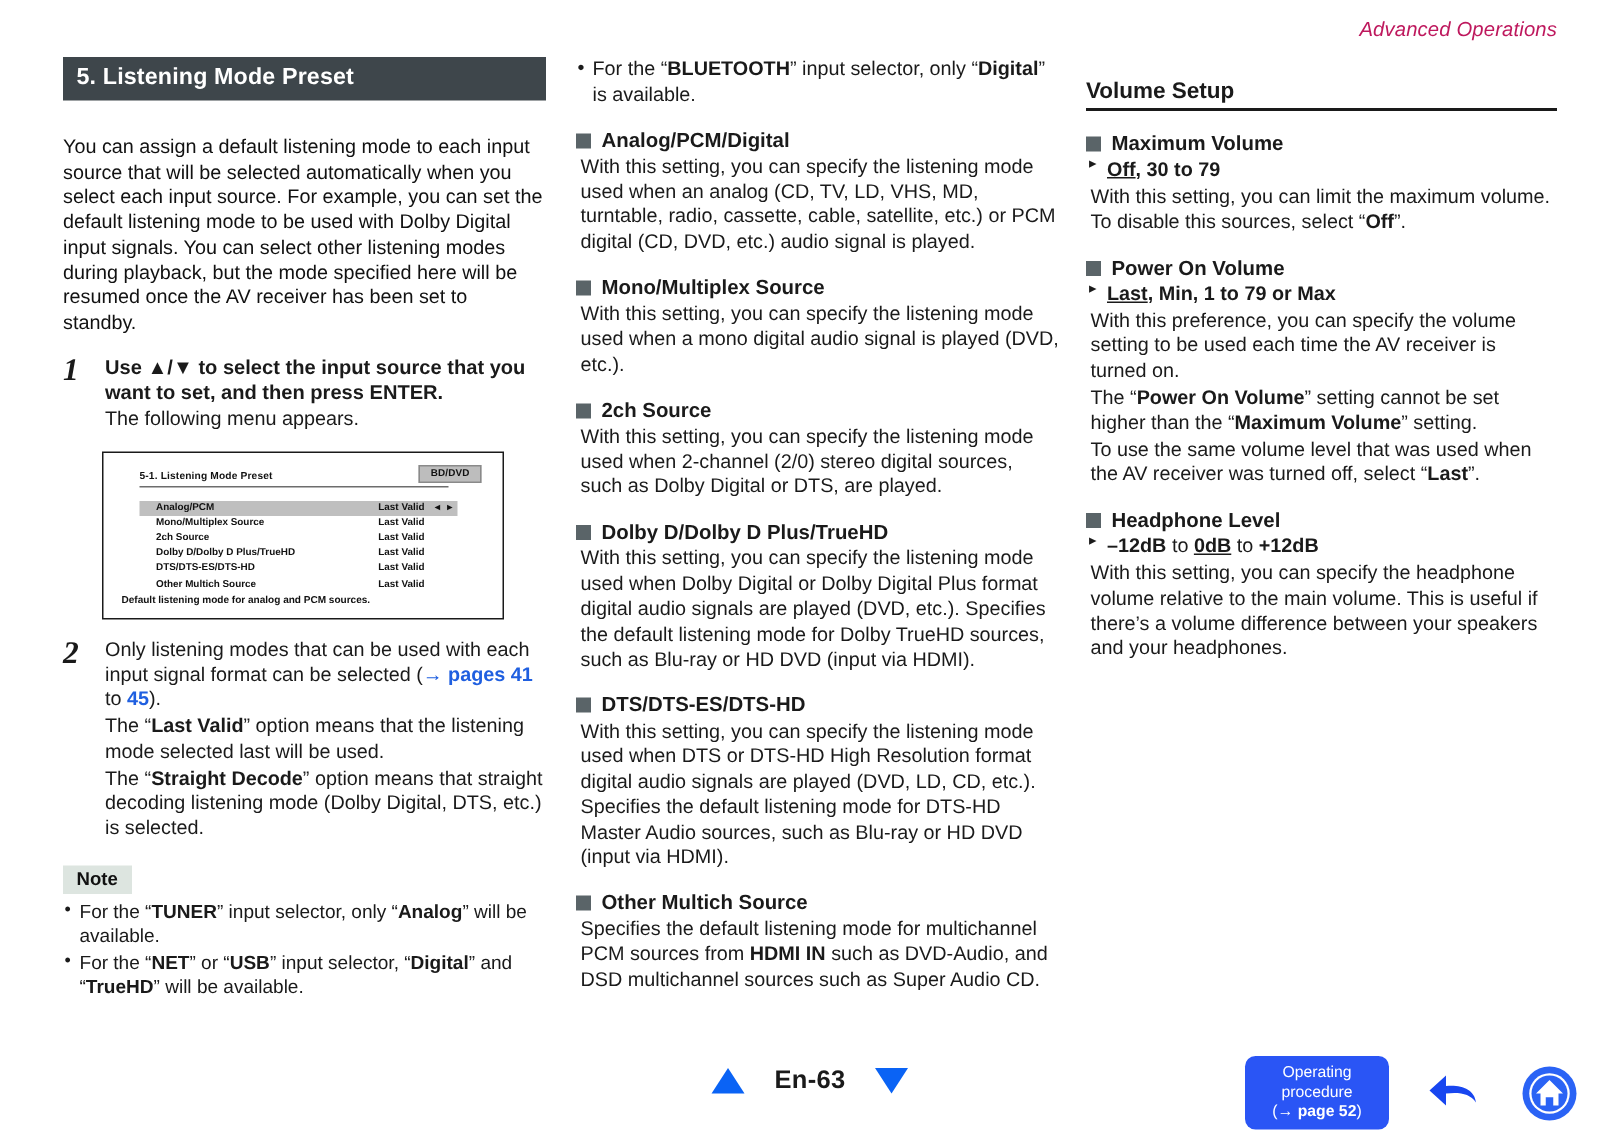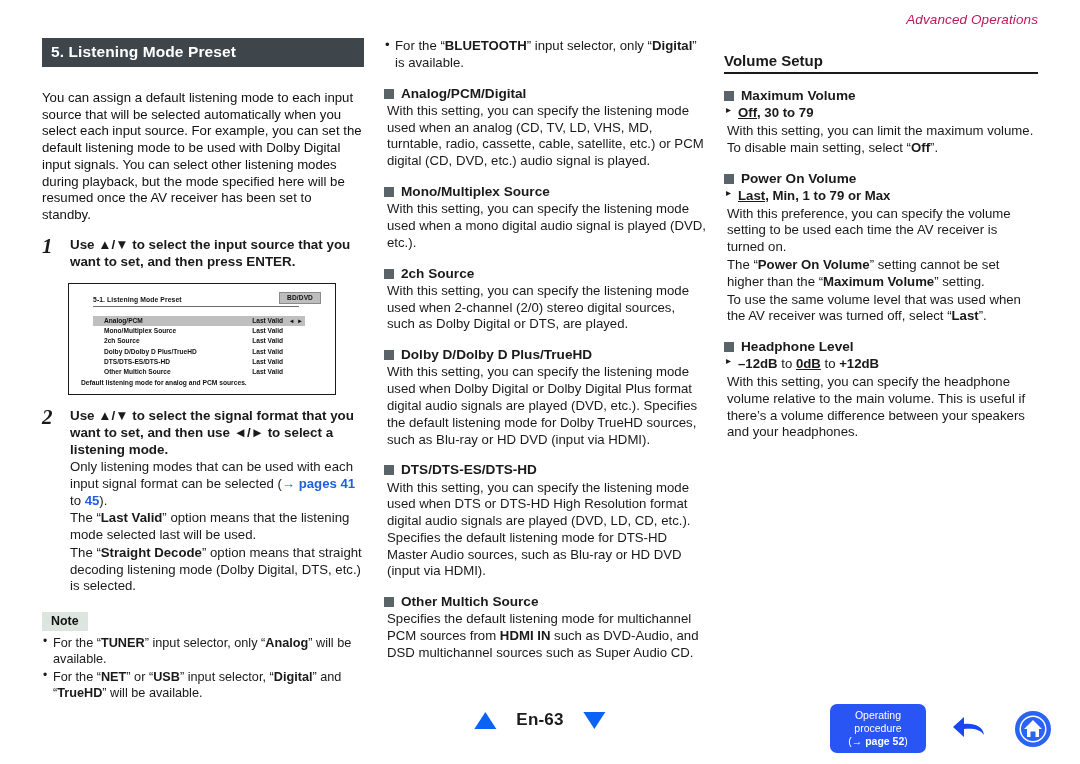--- a/index.html
+++ b/index.html
@@ -305,20 +305,21 @@
 
   <div class="col col-1">
 
     <div class="sect-bar">5. Listening Mode Preset</div>
 
     <p class="body-text">You can assign a default listening mode to each input source that will be selected automatically when you select each input source. For example, you can set the default listening mode to be used with Dolby Digital input signals. You can select other listening modes during playback, but the mode specified here will be resumed once the AV receiver has been set to standby.</p>
 
     <div class="step">
       <div class="step-num">1</div>
       <div class="step-head"><span>Use </span><span>▲/▼</span><span> to select the input source that you want to set, and then press ENTER.</span></div>
+      <div class="step-body">The following menu appears.</div>
     </div>
 
     <div class="osd">
       <div class="osd-title">5-1. Listening Mode Preset</div>
       <div class="osd-rule"></div>
       <div class="osd-badge">BD/DVD</div>
       <div class="osd-list">
         <div class="osd-row sel">
           <span>Analog/PCM</span>
           <span class="osd-val">Last Valid</span>
@@ -343,21 +344,20 @@
         <div class="osd-row">
           <span>Other Multich Source</span>
           <span class="osd-val">Last Valid</span>
         </div>
       </div>
       <div class="osd-caption">Default listening mode for analog and PCM sources.</div>
     </div>
 
     <div class="step">
       <div class="step-num">2</div>
-      <div class="step-head"><span>Use </span><span>▲/▼</span><span> to select the signal format that you want to set, and then use </span><span>◄/►</span><span> to select a listening mode.</span></div>
       <div class="step-body"><span>Only listening modes that can be used with each input signal format can be selected (</span><span class="blue-arrow">→</span>&nbsp;<span class="blue">pages 41</span><span> to </span><span class="blue">45</span><span>).</span></div>
       <div class="step-body"><span>The “</span><b>Last Valid</b><span>” option means that the listening mode selected last will be used.</span></div>
       <div class="step-body"><span>The “</span><b>Straight Decode</b><span>” option means that straight decoding listening mode (Dolby Digital, DTS, etc.) is selected.</span></div>
     </div>
 
     <div class="note-wrap">
       <span class="note-label">Note</span>
       <ul class="note-list">
         <li><span>For the “</span><b>TUNER</b><span>” input selector, only “</span><b>Analog</b><span>” will be available.</span></li>
         <li><span>For the “</span><b>NET</b><span>” or “</span><b>USB</b><span>” input selector, “</span><b>Digital</b><span>” and “</span><b>TrueHD</b><span>” will be available.</span></li>
@@ -390,21 +390,21 @@
     <div class="sq-body"><span>Specifies the default listening mode for multichannel PCM sources from </span><b>HDMI IN</b><span> such as DVD-Audio, and DSD multichannel sources such as Super Audio CD.</span></div>
   </div>
 
   <div class="col col-3">
 
 
     <div class="grp-head">Volume Setup</div>
 
     <div class="sq-head">Maximum Volume</div>
     <div class="opt-line"><b class="ul">Off</b><b>, 30 to 79</b></div>
-    <div class="sq-body"><span>With this setting, you can limit the maximum volume. To disable main setting, select “</span><b>Off</b><span>”.</span></div>
+    <div class="sq-body"><span>With this setting, you can limit the maximum volume. To disable this sources, select “</span><b>Off</b><span>”.</span></div>
 
     <div class="sq-head">Power On Volume</div>
     <div class="opt-line"><b class="ul">Last</b><b>, Min, 1 to 79 or Max</b></div>
     <div class="sq-body">With this preference, you can specify the volume setting to be used each time the AV receiver is turned on.</div>
     <div class="sq-body"><span>The “</span><b>Power On Volume</b><span>” setting cannot be set higher than the “</span><b>Maximum Volume</b><span>” setting.</span></div>
     <div class="sq-body gap-sm"><span>To use the same volume level that was used when the AV receiver was turned off, select “</span><b>Last</b><span>”.</span></div>
 
     <div class="sq-head">Headphone Level</div>
     <div class="opt-line"><b>–12dB</b><span> to </span><b class="ul">0dB</b><span> to </span><b>+12dB</b></div>
     <div class="sq-body">With this setting, you can specify the headphone volume relative to the main volume. This is useful if there’s a volume difference between your speakers and your headphones.</div>

